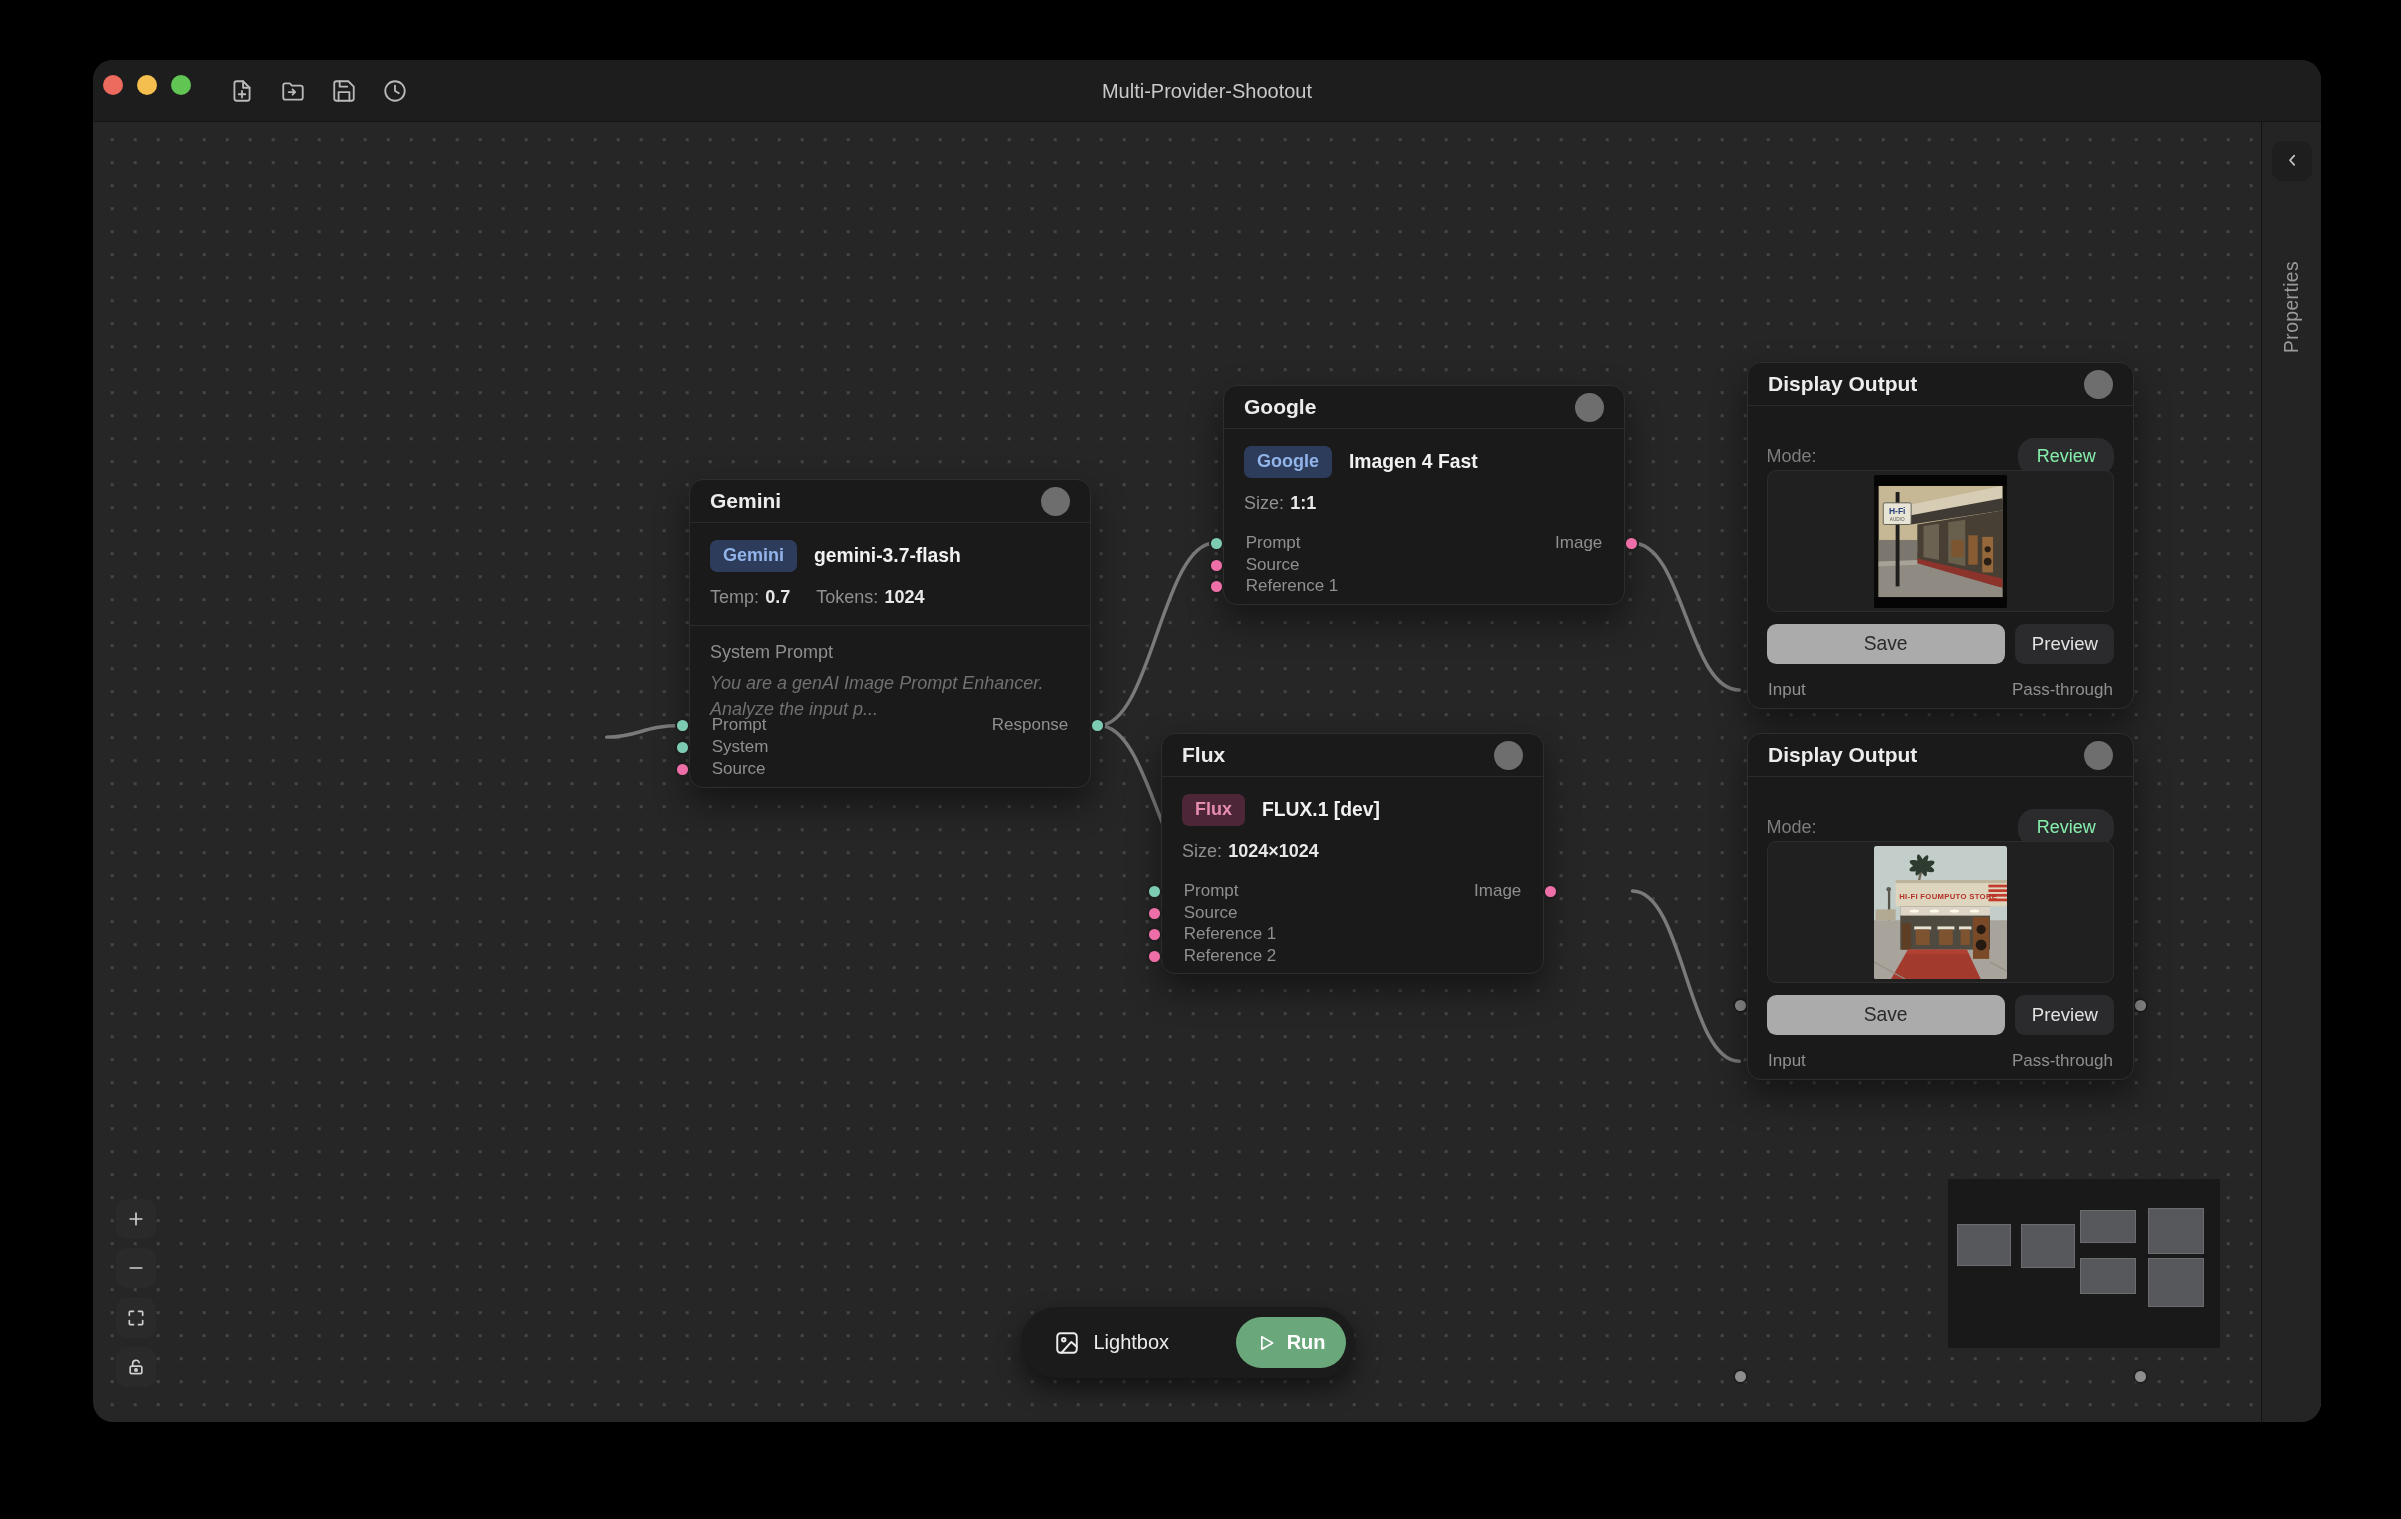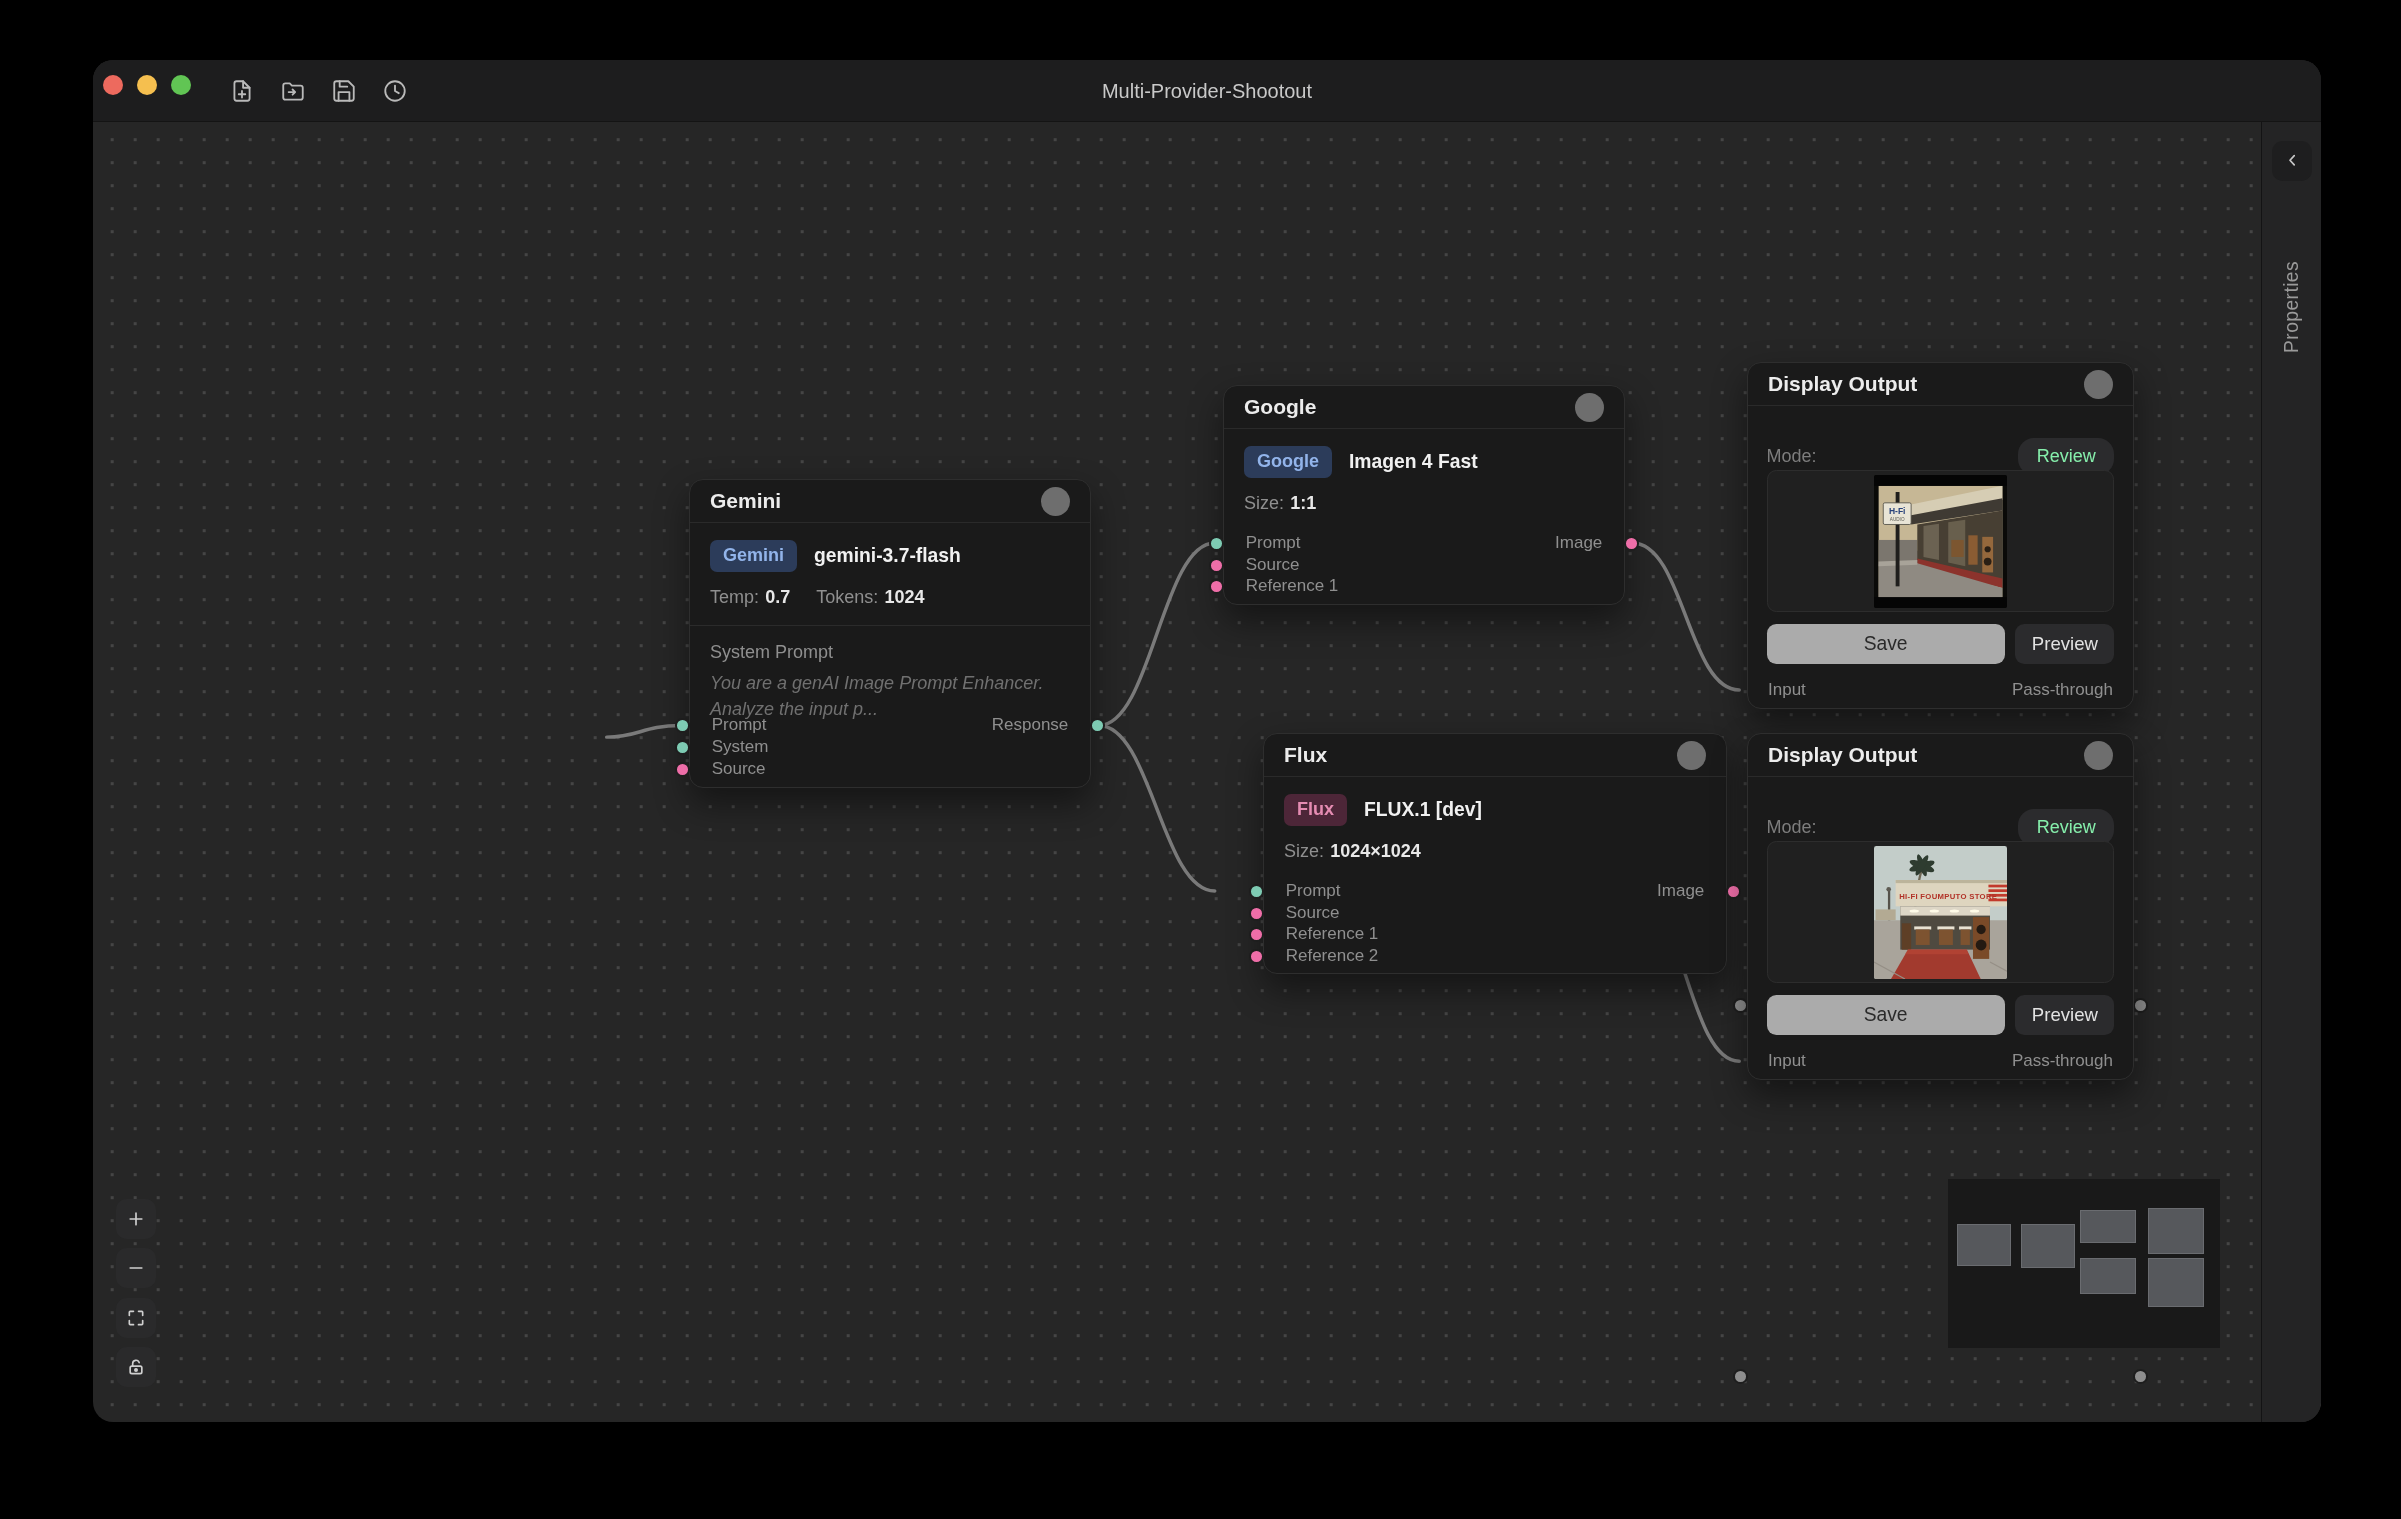--- a/index.html
+++ b/index.html
@@ -232,21 +232,21 @@
     <div class="port-row in" style="top:190px;">
       <span class="pdot l pink"></span>
       <span>Reference 1</span>
     </div>
     <div class="port-row out" style="top:147px;">
       <span>Image</span>
       <span class="pdot r pink"></span>
     </div>
   </div>
 
-  <div class="node" style="left:1170px; top:673px; width:464px; height:241px;">
+  <div class="node" style="left:1068px; top:673px; width:383px; height:241px;">
     <div class="node-header">
       <span class="node-title">Flux</span>
       <span class="node-toggle"></span>
     </div>
     <div class="node-body">
       <div class="badge-row">
         <span class="badge pink">Flux</span>
         <span class="model-name">FLUX.1 [dev]</span>
       </div>
       <div class="param-row">
@@ -411,20 +411,36 @@
     </div>
     <div class="z-btn">
       <svg viewBox="0 0 24 24" fill="none" stroke="currentColor" stroke-width="2" stroke-linecap="round" stroke-linejoin="round">
         <rect x="5" y="11" width="14" height="9" rx="2"></rect>
           <path d="M8 11V8a4 4 0 0 1 7.8-1.3"></path>
           <circle cx="12" cy="15.5" r="1.4" fill="currentColor"></circle>
       </svg>
     </div>
   </div>
 
+  <div class="run-bar">
+    <div class="lightbox-btn">
+      <svg viewBox="0 0 24 24" fill="none" stroke="currentColor" stroke-width="1.8" stroke-linecap="round" stroke-linejoin="round">
+        <rect x="3" y="3" width="18" height="18" rx="3"></rect>
+          <circle cx="9" cy="9" r="1.6"></circle>
+          <path d="M21 15.5 16 11l-9 10"></path>
+      </svg>
+      <span>Lightbox</span>
+    </div>
+    <div class="run-btn">
+      <svg viewBox="0 0 24 24" fill="none" stroke="currentColor" stroke-width="2" stroke-linejoin="round">
+        <path d="M7 4.5v15l13-7.5z"></path>
+      </svg>
+      <span>Run</span>
+    </div>
+  </div>
 
   <div class="minimap">
     <div class="mm-box" style="left:9.3px;  top:45px;  width:54px; height:42px;"></div>
     <div class="mm-box" style="left:73px;  top:45px;  width:54px; height:44px;"></div>
     <div class="mm-box" style="left:132px; top:31px;  width:56px; height:32.5px;"></div>
     <div class="mm-box" style="left:132px; top:79px; width:56px; height:36px;"></div>
     <div class="mm-box" style="left:200px; top:29px;  width:56px; height:46px;"></div>
     <div class="mm-box" style="left:200px; top:79px; width:56px; height:49px;"></div>
   </div>
 

